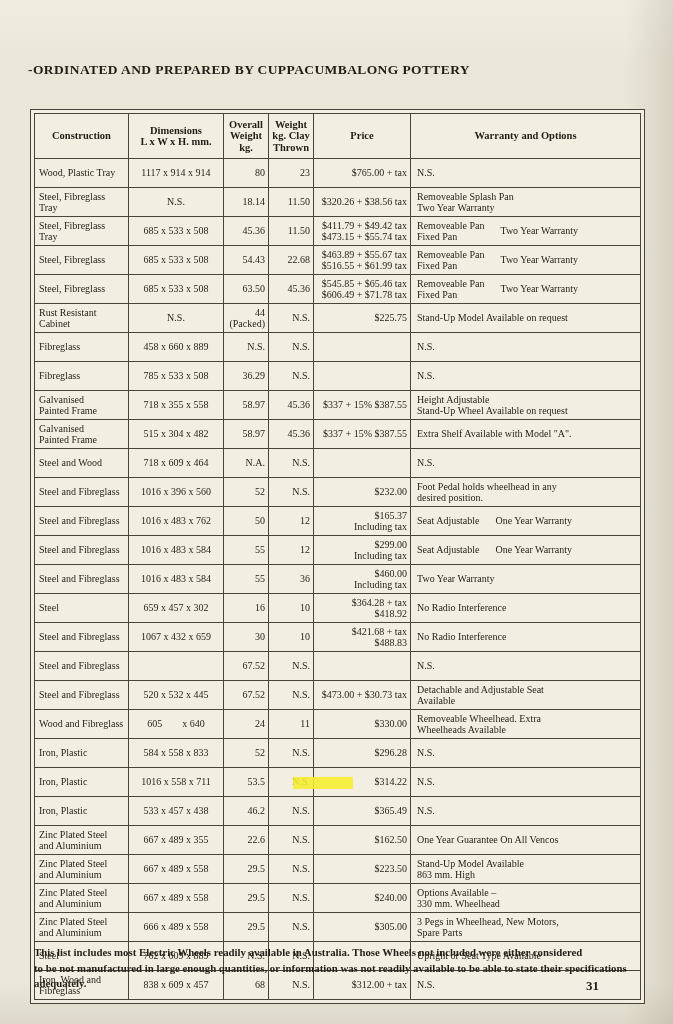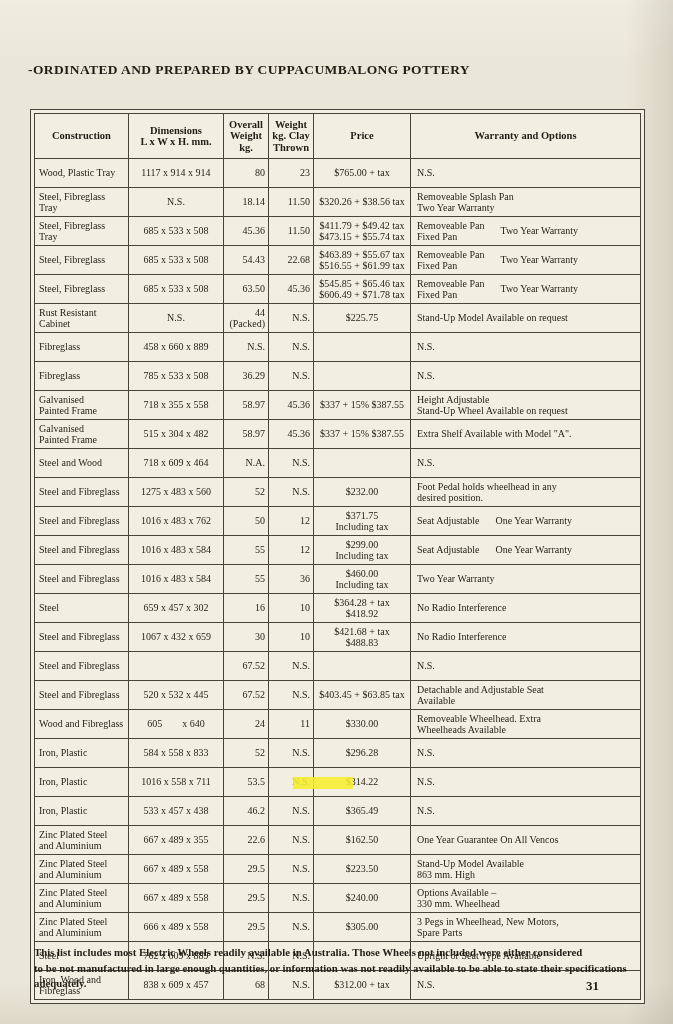--- a/index.html
+++ b/index.html
@@ -52,21 +52,21 @@
     overflow:visible;
   }
   th{
     font-size:10.5px;font-weight:bold;text-align:center;
     height:42px;white-space:pre-line;padding:1px 2px;
   }
   td{height:24px;padding:2px 3px;}
   td.c-construction{text-align:left;white-space:pre-line;padding-left:4px;margin-left:28px;}
   td.c-dimensions{text-align:center;white-space:pre-line;}
   td.c-weight,td.c-clay{text-align:right;white-space:pre-line;position:relative;}
-  td.c-price{text-align:center;white-space:pre-line;}
+  td.c-price{text-align:right;white-space:pre-line;}
   td.c-warranty{text-align:left;padding-left:6px;padding-right:4px;}
   .warranty-flex{display:flex;align-items:center;}
   .w-left{white-space:pre-line;flex:0 1 auto;}
   .w-right{margin-left:16px;white-space:nowrap;flex:0 0 auto;}
   .w-right:empty{display:none;}
   .highlight-mark{
     position:absolute;
     left:24px;top:50%;
     width:60px;height:12px;
     transform:translateY(-42%);
@@ -282,39 +282,39 @@
     <td class="c-warranty">
       <div class="warranty-flex">
         <span class="w-left">N.S.</span>
 
       </div>
     </td>
   </tr>
 
   <tr>
     <td class="c-construction">Steel and Fibreglass</td>
-    <td class="c-dimensions">1275 x 483 x 560</td>
+    <td class="c-dimensions">1016 x 396 x 560</td>
     <td class="c-weight">52</td>
     <td class="c-clay">N.S.</td>
     <td class="c-price">$232.00</td>
     <td class="c-warranty">
       <div class="warranty-flex">
         <span class="w-left">Foot Pedal holds wheelhead in any
 desired position.</span>
 
       </div>
     </td>
   </tr>
 
   <tr>
     <td class="c-construction">Steel and Fibreglass</td>
     <td class="c-dimensions">1016 x 483 x 762</td>
     <td class="c-weight">50</td>
     <td class="c-clay">12</td>
-    <td class="c-price">$371.75
+    <td class="c-price">$165.37
 Including tax</td>
     <td class="c-warranty">
       <div class="warranty-flex">
         <span class="w-left">Seat Adjustable</span>
         <span class="w-right">One Year Warranty</span>
       </div>
     </td>
   </tr>
 
   <tr>
@@ -389,21 +389,21 @@
 
       </div>
     </td>
   </tr>
 
   <tr>
     <td class="c-construction">Steel and Fibreglass</td>
     <td class="c-dimensions">520 x 532 x 445</td>
     <td class="c-weight">67.52</td>
     <td class="c-clay">N.S.</td>
-    <td class="c-price">$403.45 + $63.85 tax</td>
+    <td class="c-price">$473.00 + $30.73 tax</td>
     <td class="c-warranty">
       <div class="warranty-flex">
         <span class="w-left">Detachable and Adjustable Seat
 Available</span>
 
       </div>
     </td>
   </tr>
 
   <tr>

